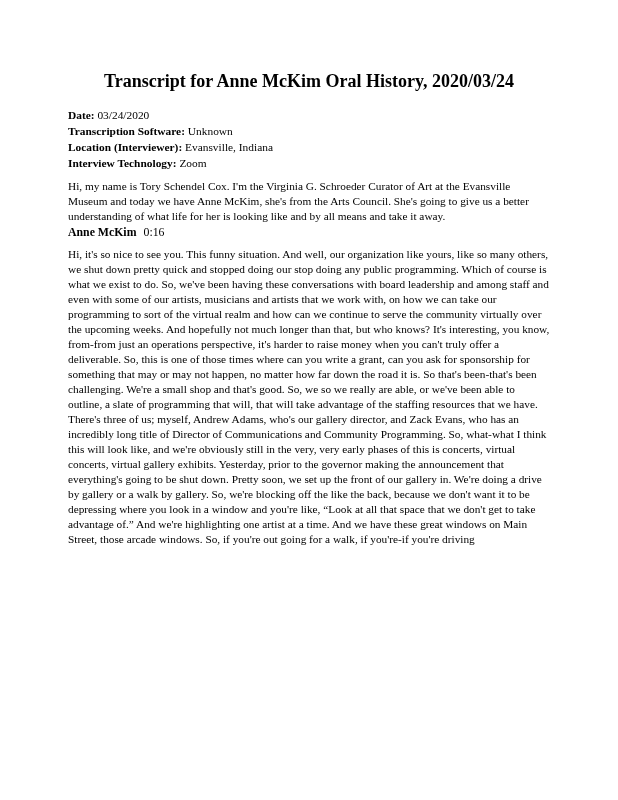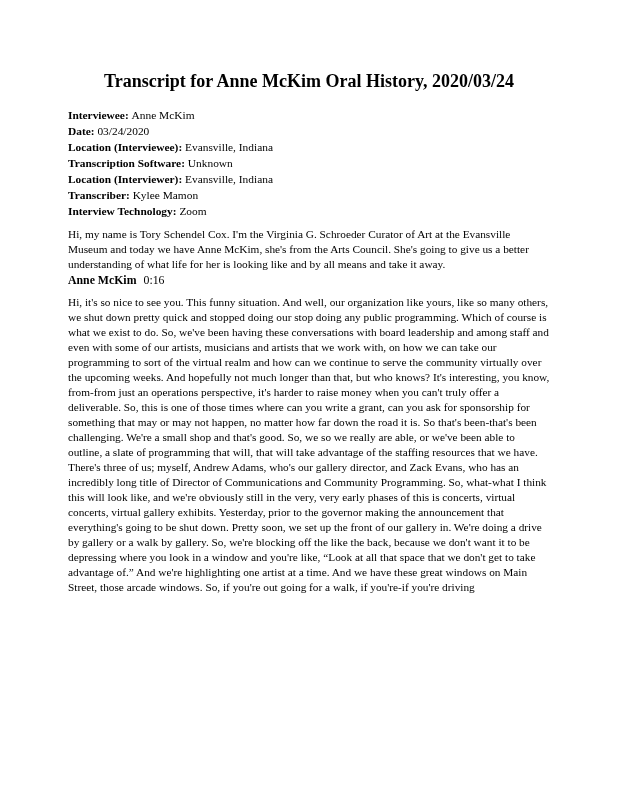--- a/index.html
+++ b/index.html
@@ -68,44 +68,35 @@
     margin: 7px 0 0 0;
     text-align: left;
   }
 </style>
 </head>
 <body>
 
 <div class="page">
   <h1 class="title">Transcript for Anne McKim Oral History, 2020/03/24</h1>
   <div class="metadata">
-  <div class="meta-row">
-    <span class="meta-label">Interviewee:</span><span class="meta-value">&nbsp;Anne McKim</span>
-  </div>
 
 
   <div class="meta-row">
     <span class="meta-label">Date:</span><span class="meta-value">&nbsp;03/24/2020</span>
   </div>
 
-  <div class="meta-row">
-    <span class="meta-label">Location (Interviewee):</span><span class="meta-value">&nbsp;Evansville, Indiana</span>
-  </div>
 
   <div class="meta-row">
     <span class="meta-label">Transcription Software:</span><span class="meta-value">&nbsp;Unknown</span>
   </div>
 
   <div class="meta-row">
     <span class="meta-label">Location (Interviewer):</span><span class="meta-value">&nbsp;Evansville, Indiana</span>
   </div>
 
-  <div class="meta-row">
-    <span class="meta-label">Transcriber:</span><span class="meta-value">&nbsp;Kylee Mamon</span>
-  </div>
 
   <div class="meta-row">
     <span class="meta-label">Interview Technology:</span><span class="meta-value">&nbsp;Zoom</span>
   </div>
 </div>
   <div class="segments">
   <section class="segment">
     <p class="segment-text">Hi, my name is Tory Schendel Cox. I'm the Virginia G. Schroeder Curator of Art at the Evansville Museum and today we have Anne McKim, she's from the Arts Council. She's going to give us a better understanding of what life for her is looking like and by all means and take it away.</p>
   </section>
 

